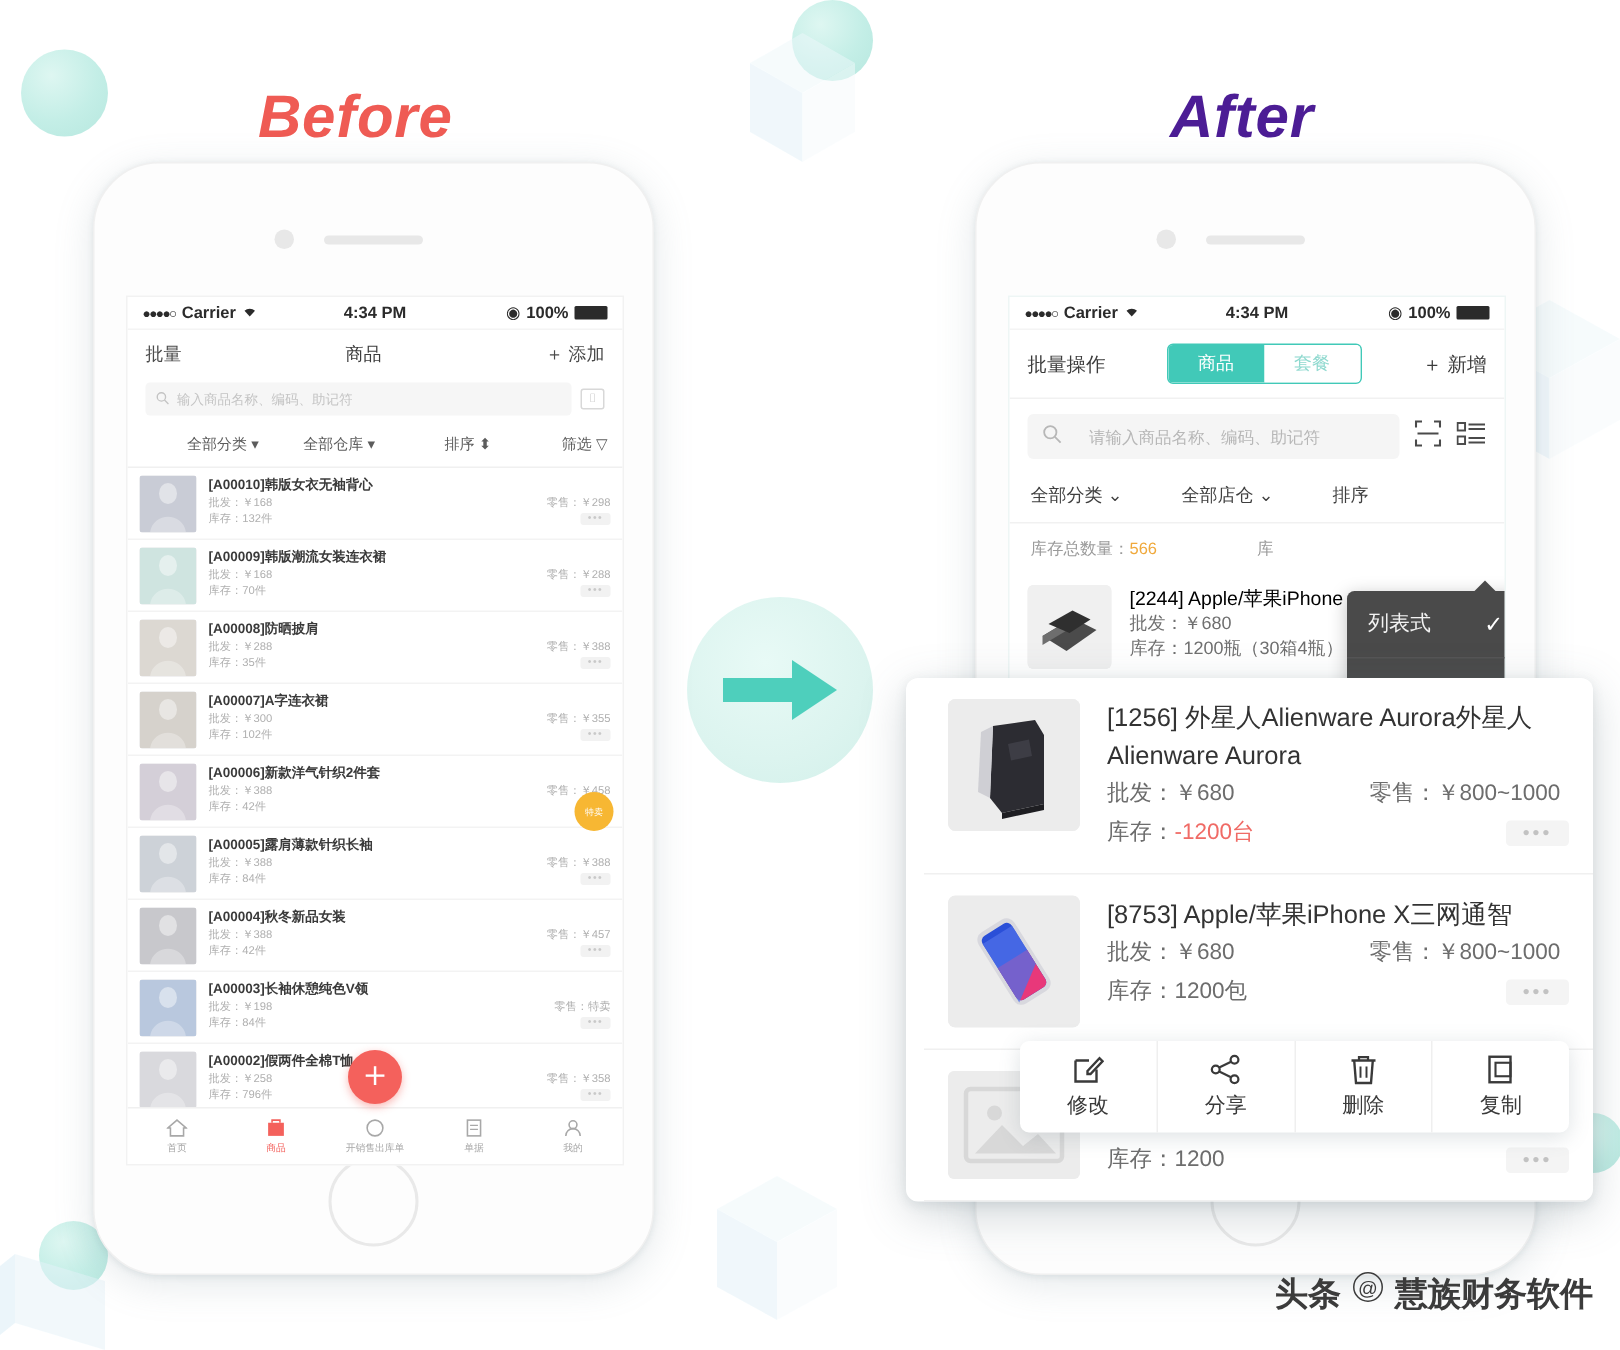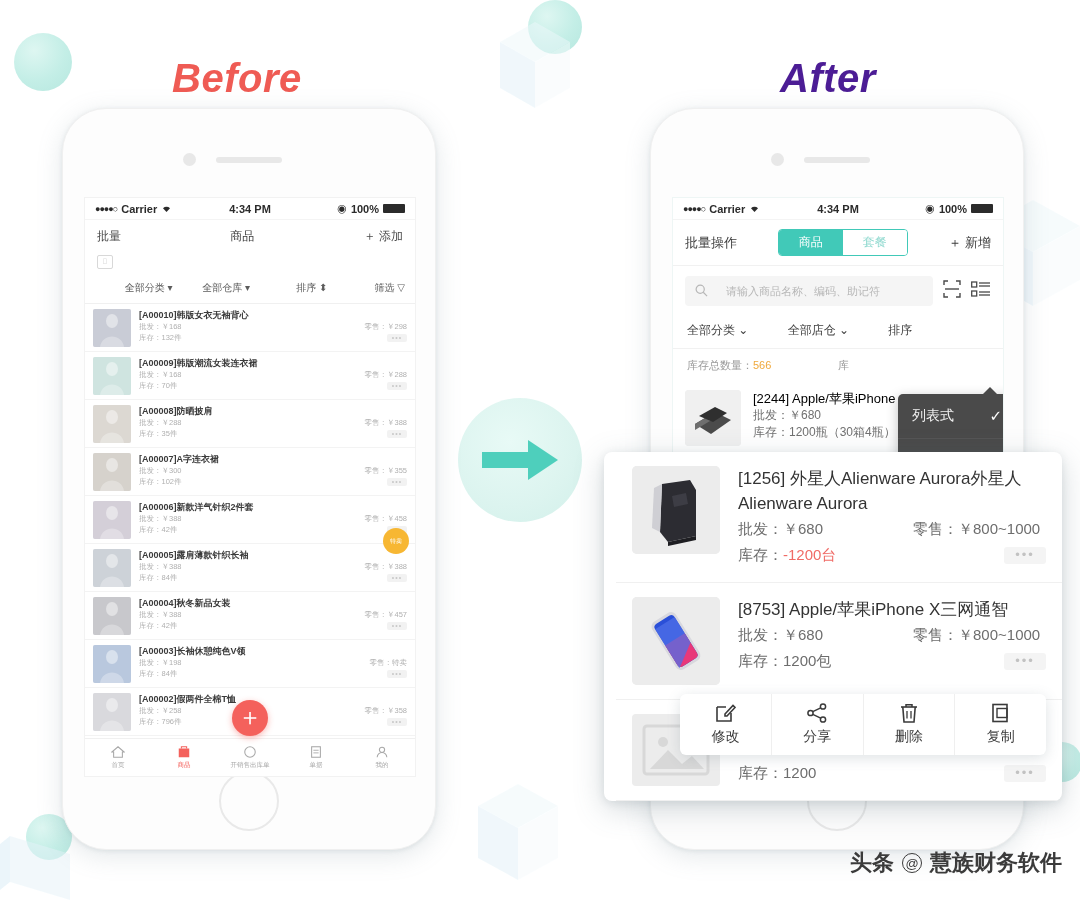--- a/index.html
+++ b/index.html
@@ -228,21 +228,21 @@
   .oc-act:last-child { border-right:none; }
   .oc-act .ai { display:block; margin: 0 auto 4px; width: 22px; height: 22px; }
 
   .oc-row-last { min-height: 92px; align-items: flex-end; }
   .oc-ph { width: 88px; height: 72px; background:#ededed; border-radius:5px; flex:none; }
   .oc-ph svg { width:100%; height:100%; }
 
   
   .watermark {
     position:absolute; right: 18px; bottom: 22px;
-    display:flex; align-items:center; gap: 8px;
+    display:flex; align-items:flex-start; gap: 8px;
     font-size: 22px; color:#3b3b3b; font-weight:bold;
   }
   .wm-at { border:1.5px solid #3b3b3b; border-radius:50%; width:20px; height:20px;
            font-size:13px; display:flex; align-items:center; justify-content:center;
            font-weight:normal; }
 </style>
 </head>
 <body>
 
 <div class="bg-layer">
@@ -322,20 +322,29 @@
       </div>
     </div>
 
     <div class="navbar-l">
       <span>批量</span>
       <span class="title">商品</span>
       <span>＋ 添加</span>
     </div>
 
     <div class="searchrow-l">
+      <div class="searchbox-l">
+        <span>
+          <svg width="9" height="9" viewBox="0 0 10 10">
+              <circle cx="4" cy="4" r="3.1" fill="none" stroke="#c4c4c4" stroke-width="1"></circle>
+              <line x1="6.3" y1="6.3" x2="9.2" y2="9.2" stroke="#c4c4c4" stroke-width="1"></line>
+            </svg>
+        </span>
+        <span>输入商品名称、编码、助记符</span>
+      </div>
       <div class="scanbtn-l">⌷</div>
     </div>
 
     <div class="filterrow-l">
       <div>全部分类 ▾</div>
       <div>全部仓库 ▾</div>
       <div>排序 ⬍</div>
       <div>筛选 ▽</div>
     </div>
 

